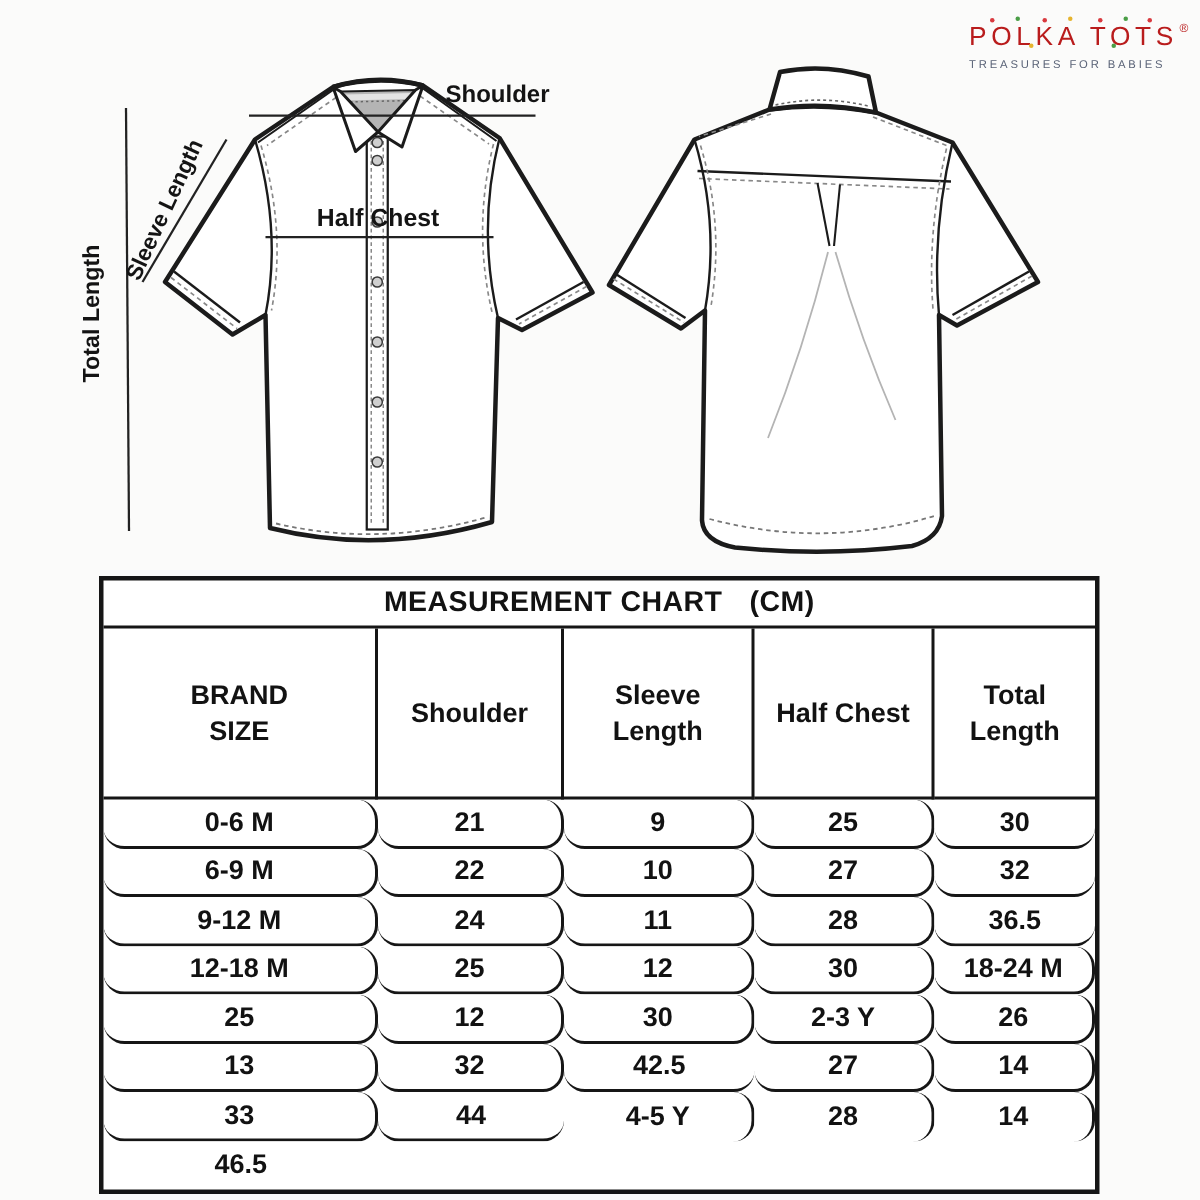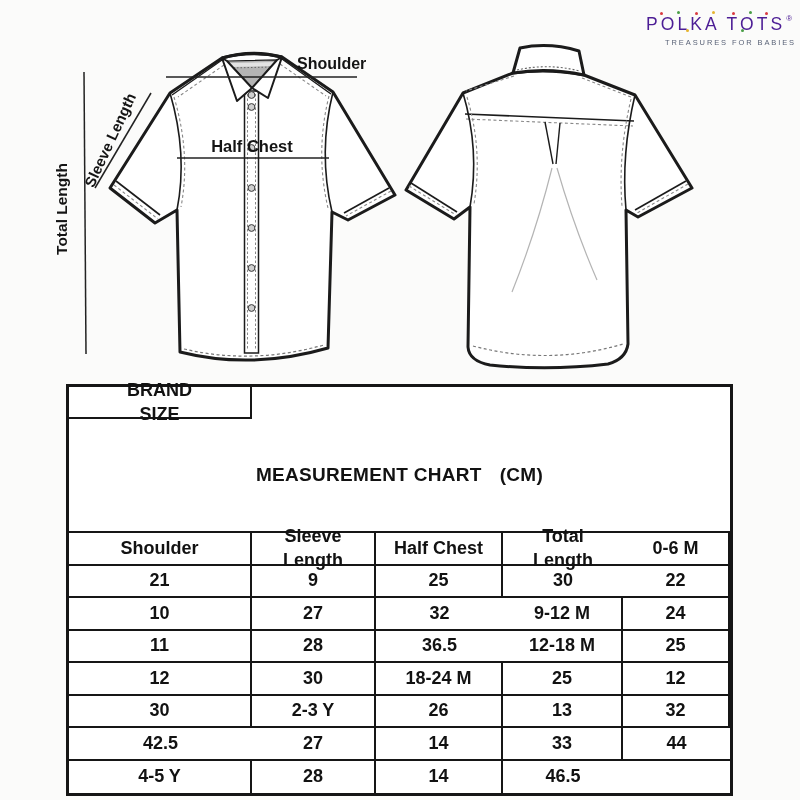--- a/index.html
+++ b/index.html
@@ -3,23 +3,23 @@
 <meta charset="utf-8">
 <style>
   html,body{margin:0;padding:0;}
   body{width:800px;height:800px;overflow:hidden;background:#fbfbfa;
        font-family:"Liberation Sans",sans-serif;}
   .canvas{position:relative;width:800px;height:800px;background:#fbfbfa;}
 
   
   .logo{position:absolute;left:646px;top:14px;width:150px;color:#2f3b55;}
   .logo-line{position:relative;font-size:17.5px;letter-spacing:3.1px;font-weight:400;
-             color:#4c1d95;white-space:nowrap;}
+             color:#b91c1c;white-space:nowrap;}
   .logo-reg{font-size:8px;vertical-align:top;letter-spacing:0;margin-left:1px;}
-  .logo-tag{margin-top:3px;font-size:7.5px;letter-spacing:1.9px;color:#5a6377;white-space:nowrap;text-align:right;}
+  .logo-tag{margin-top:3px;font-size:7.5px;letter-spacing:1.9px;color:#5a6377;white-space:nowrap;}
   .dot{position:absolute;width:3px;height:3px;border-radius:50%;}
   .dot.red{background:#d93a3f;} .dot.green{background:#4a9e46;} .dot.gold{background:#e6b42e;}
 
   
   .lbl{position:absolute;font-weight:bold;color:#141414;white-space:nowrap;}
   .lbl-shoulder{left:297px;top:55px;font-size:16px;}
   .lbl-half-chest{left:252px;top:146px;transform:translate(-50%,-50%);font-size:16.5px;}
   .lbl-sleeve{left:110px;top:140px;transform:translate(-50%,-50%) rotate(-65deg);font-size:15px;}
   .lbl-total{left:62px;top:209px;transform:translate(-50%,-50%) rotate(-90deg);font-size:15.5px;}
 
@@ -29,21 +29,21 @@
   .tbl{position:absolute;left:66px;top:384px;width:667px;height:412px;box-sizing:border-box;
        border:3px solid #161616;background:#fff;display:grid;
        grid-template-columns:183px 124px 127px 120px 107px;
        grid-template-rows:32px 114px repeat(8,32.5px);}
   .cell{display:flex;align-items:center;justify-content:center;
         border-right:2px solid #161616;border-bottom:2px solid #161616;
         font-weight:bold;color:#121212;text-align:center;}
   .cell.title{grid-column:1/-1;font-size:19px;letter-spacing:.3px;border-right:none;}
   .cell .unit{margin-left:18px;}
   .cell.head{font-size:18px;line-height:1.35;white-space:pre-line;}
-  .cell.data{font-size:18px;}
+  .cell.data{font-size:18px;border-radius:14px;}
   .cell.no-r{border-right:none;}
   .cell.no-b{border-bottom:none;}
 </style>
 </head>
 <body>
 
 <div class="canvas">
 
   <svg class="diagram-svg" width="800" height="382" viewBox="0 0 800 382">
 
@@ -140,40 +140,41 @@
       <span class="dot red" style="left:86px;top:-2px;"></span>
       <span class="dot green" style="left:103px;top:-3px;"></span>
       <span class="dot red" style="left:119px;top:-2px;"></span>
       <span class="dot gold" style="left:40px;top:15px;"></span>
       <span class="dot green" style="left:95px;top:15px;"></span>
     </div>
     <div class="logo-tag">TREASURES FOR BABIES</div>
   </div>
 
   <div class="tbl">
-    <div class="cell head">BRAND
-SIZE</div>
-
     <div class="cell title">
       <span>MEASUREMENT CHART</span>
       <span class="unit">(CM)</span>
     </div>
+
+    <div class="cell head">BRAND
+SIZE</div>
     <div class="cell head">Shoulder</div>
     <div class="cell head">Sleeve
 Length</div>
     <div class="cell head">Half Chest</div>
     <div class="cell head no-r">Total
 Length</div>
 
     <div class="cell data">0-6 M</div>
     <div class="cell data">21</div>
     <div class="cell data">9</div>
     <div class="cell data">25</div>
     <div class="cell data no-r">30</div>
 
+    <div class="cell data">6-9 M</div>
     <div class="cell data">22</div>
     <div class="cell data">10</div>
     <div class="cell data">27</div>
     <div class="cell data no-r">32</div>
 
     <div class="cell data">9-12 M</div>
     <div class="cell data">24</div>
     <div class="cell data">11</div>
     <div class="cell data">28</div>
     <div class="cell data no-r">36.5</div>

